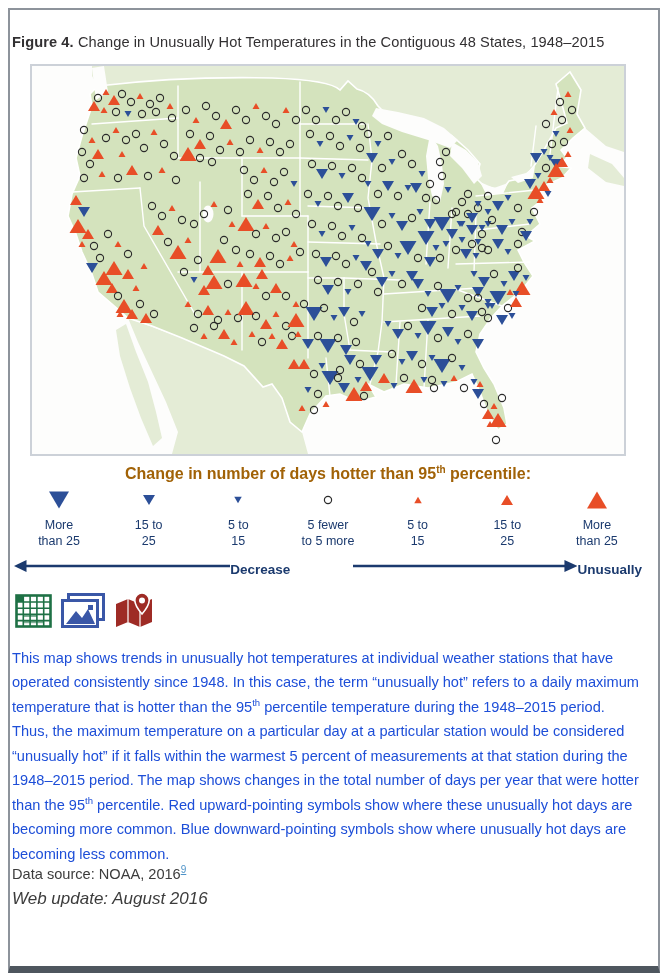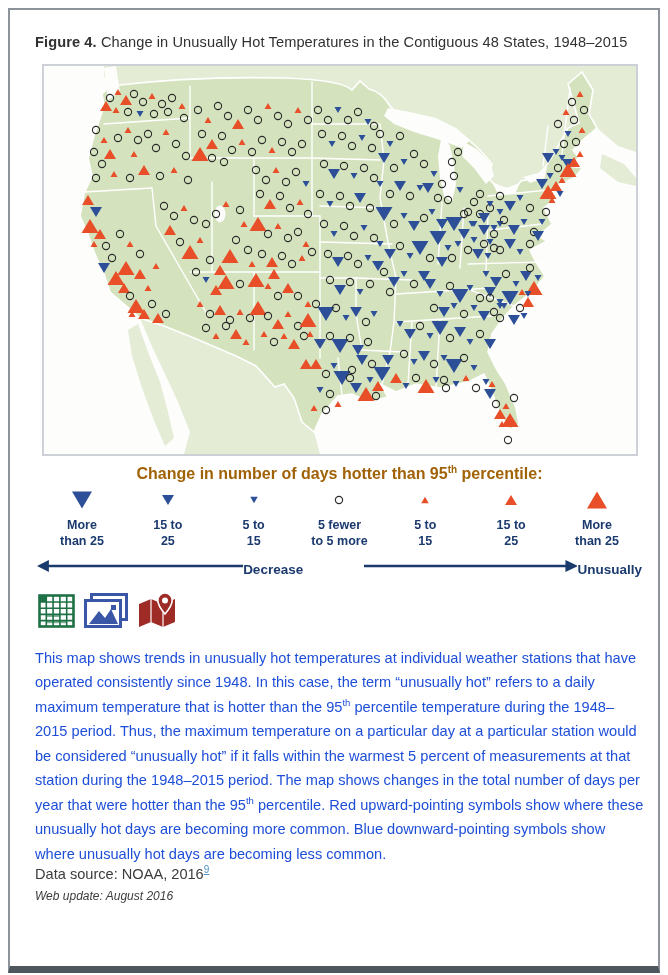--- a/index.html
+++ b/index.html
@@ -1,43 +1,43 @@
 <!DOCTYPE html>
 <html><head>
 <meta charset="utf-8">
 <style>
   html,body{margin:0;padding:0;background:#fff;}
   body{width:668px;height:975px;position:relative;font-family:"Liberation Sans",sans-serif;}
   .frame{position:absolute;left:8px;top:8px;right:8px;bottom:2px;box-sizing:border-box;
          border:2px solid #8d939b;border-bottom:7px solid #4e565e;background:#fff;
-         padding:8px 14px 0 25px;overflow:hidden;}
+         padding:8px 14px 0 2px;overflow:hidden;}
   .figure-title{margin-top:16px;font-size:14.6px;color:#323032;letter-spacing:.1px;}
   .figure-title b{font-weight:bold;}
   .map-box{width:592px;height:388px;border:2px solid #ccd1d8;margin:14px auto 0;background:#fff;}
   .map-box svg{display:block;}
   .legend-title{text-align:center;color:#a16207;font-weight:bold;font-size:16px;margin-top:9px;}
   .legend-title sup{font-size:10px;line-height:0;}
   .legend-row{display:flex;justify-content:space-between;padding:0 8px;margin-top:5px;}
   .legend-col{width:78px;text-align:center;}
   .lg-sym{height:24px;display:flex;align-items:center;justify-content:center;}
-  .lg-label{color:#1b3a6e;font-weight:bold;font-size:12.5px;line-height:1.3;margin-top:5px;}
+  .lg-label{color:#1b3a6e;font-weight:normal;font-size:12.5px;line-height:1.3;margin-top:5px;}
   .arrows-row{display:flex;margin-top:9px;padding:0 2px;}
   .arrow-group{display:flex;flex-direction:row;}
   .arrow-left{width:44%;}
   .arrow-spacer{width:10%;}
   .arrow-right{width:46%;}
   .arrow-label{color:#1b3a6e;font-weight:bold;font-size:13.5px;text-align:center;margin-top:3px;}
   .icons-row{display:flex;align-items:flex-end;gap:9px;margin-top:16px;margin-left:3px;height:40px;}
   .icon-link{display:inline-block;cursor:pointer;}
   .description{font-size:14.6px;color:#1d4ed8;line-height:1.68;margin:13px 0 0 0;}
   .description sup{font-size:9.5px;line-height:0;}
   .source-line{font-size:14.6px;color:#3c3c3c;}
   .source-line sup{line-height:0;}
   .footnote-link{color:#4f93c8;text-decoration:underline;font-size:10px;cursor:pointer;}
-  .web-update{font-size:12px;color:#3c3c3c;font-style:italic;margin-top:7px;}
+  .web-update{font-size:17px;color:#3c3c3c;font-style:italic;margin-top:7px;}
 </style>
 </head>
 <body>
 
 <div class="frame">
 
   <div class="figure-title">
     <b>Figure 4.</b><span> Change in Unusually Hot Temperatures in the Contiguous 48 States, 1948–2015</span>
   </div>
 

